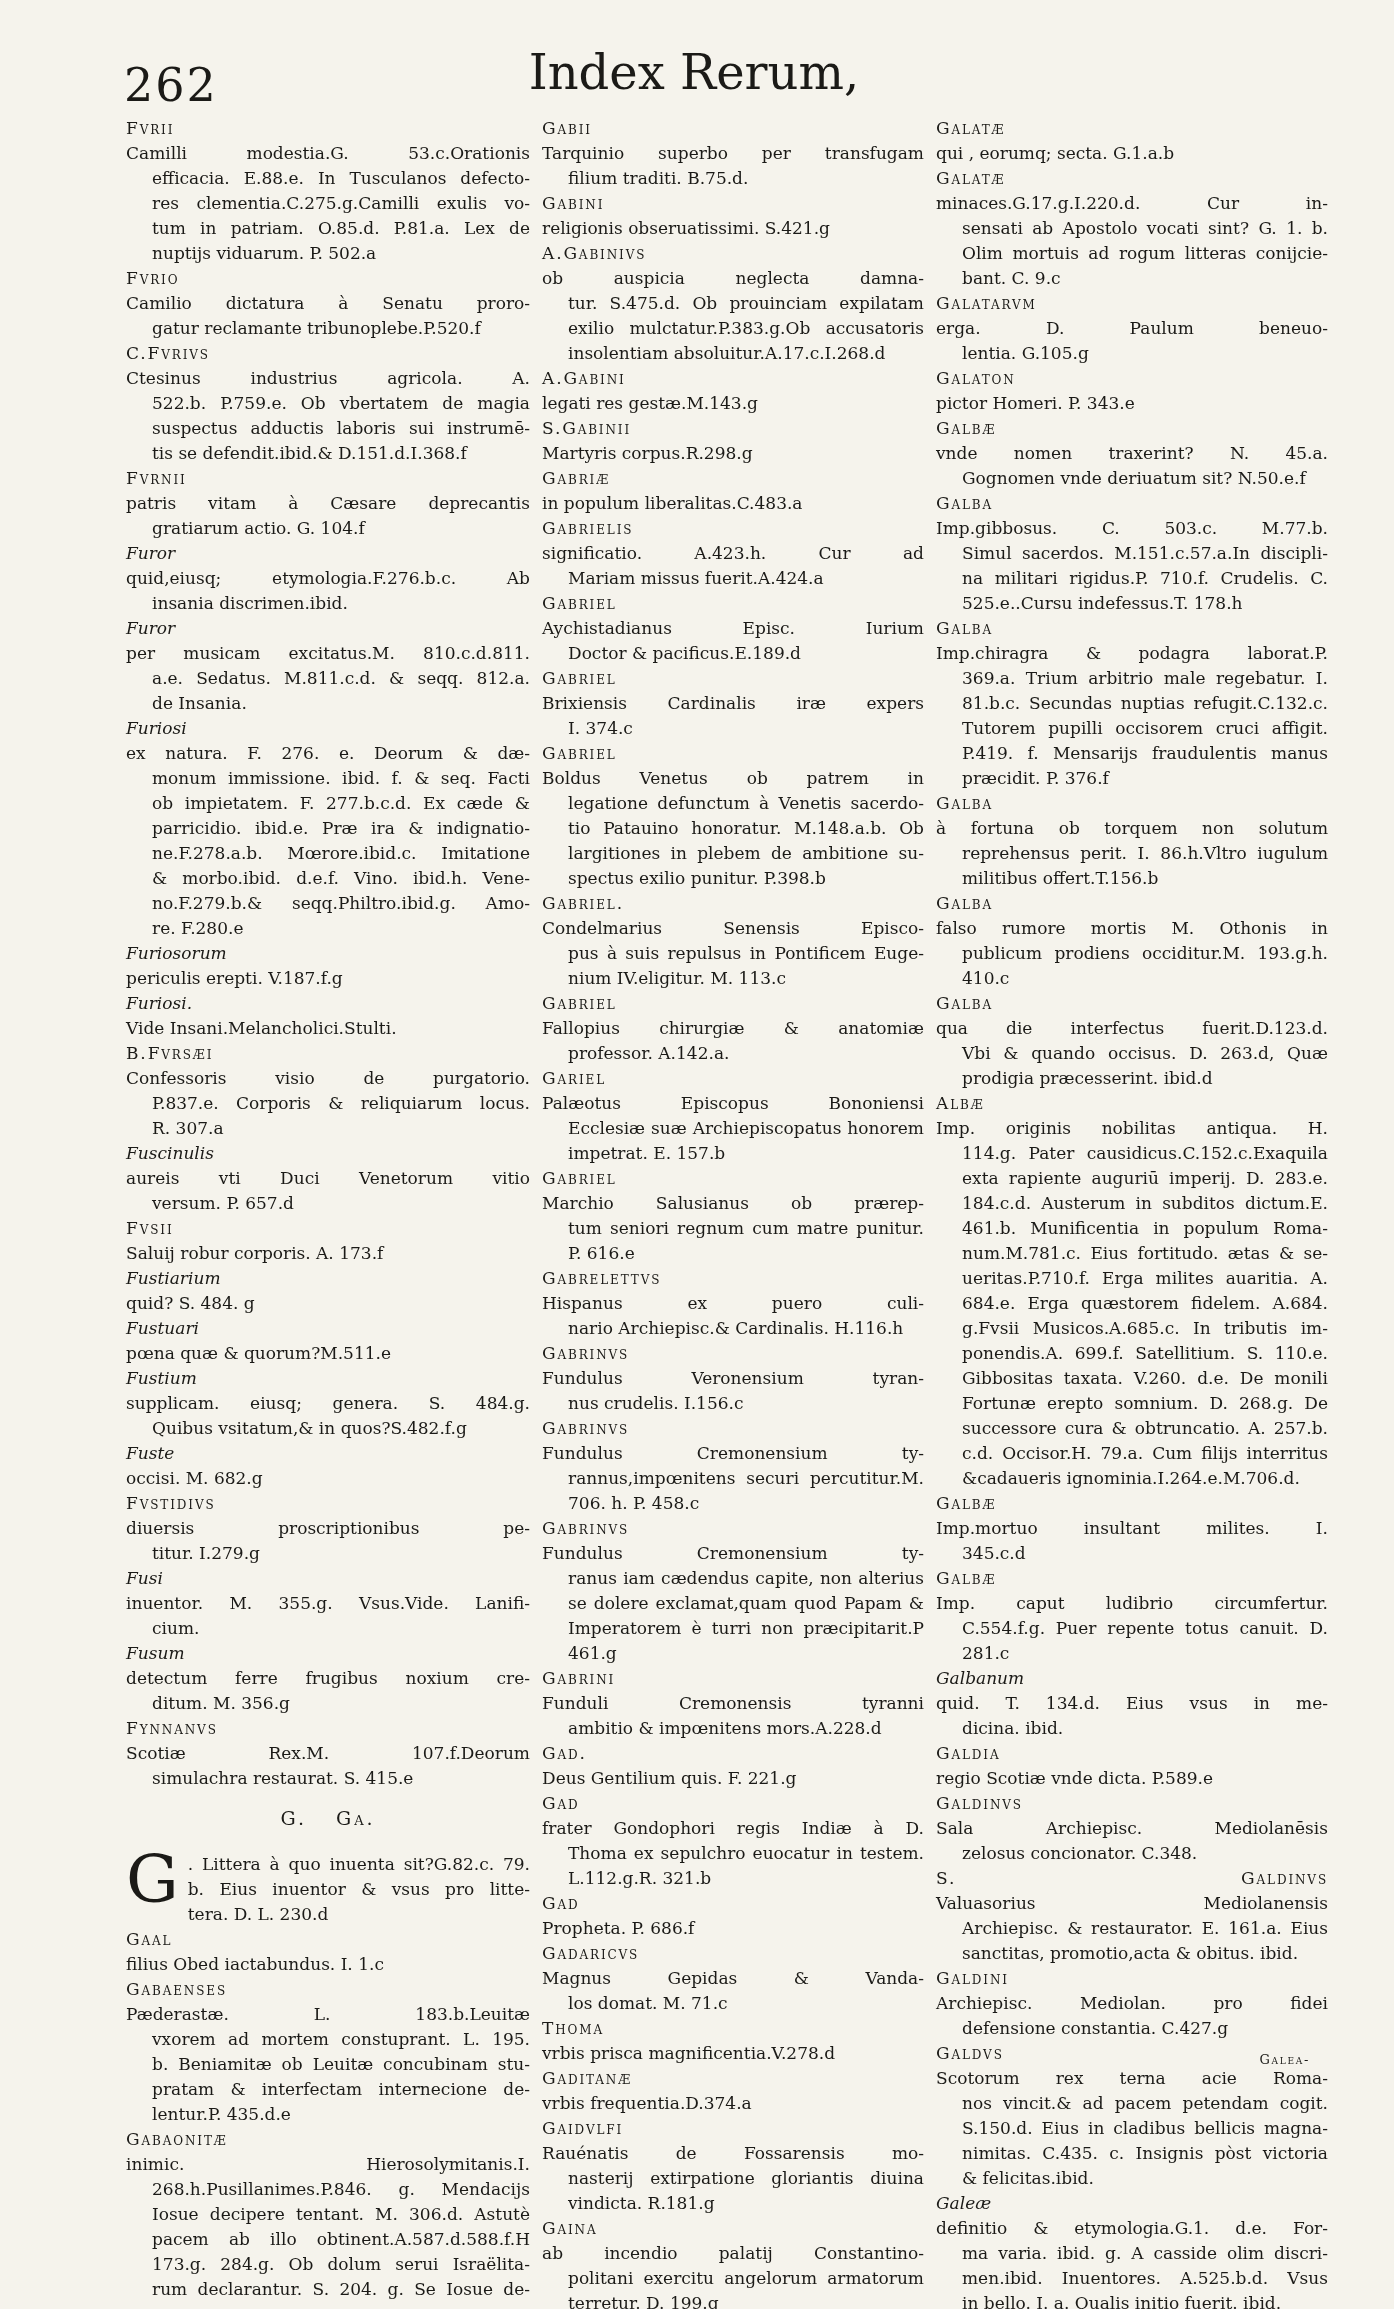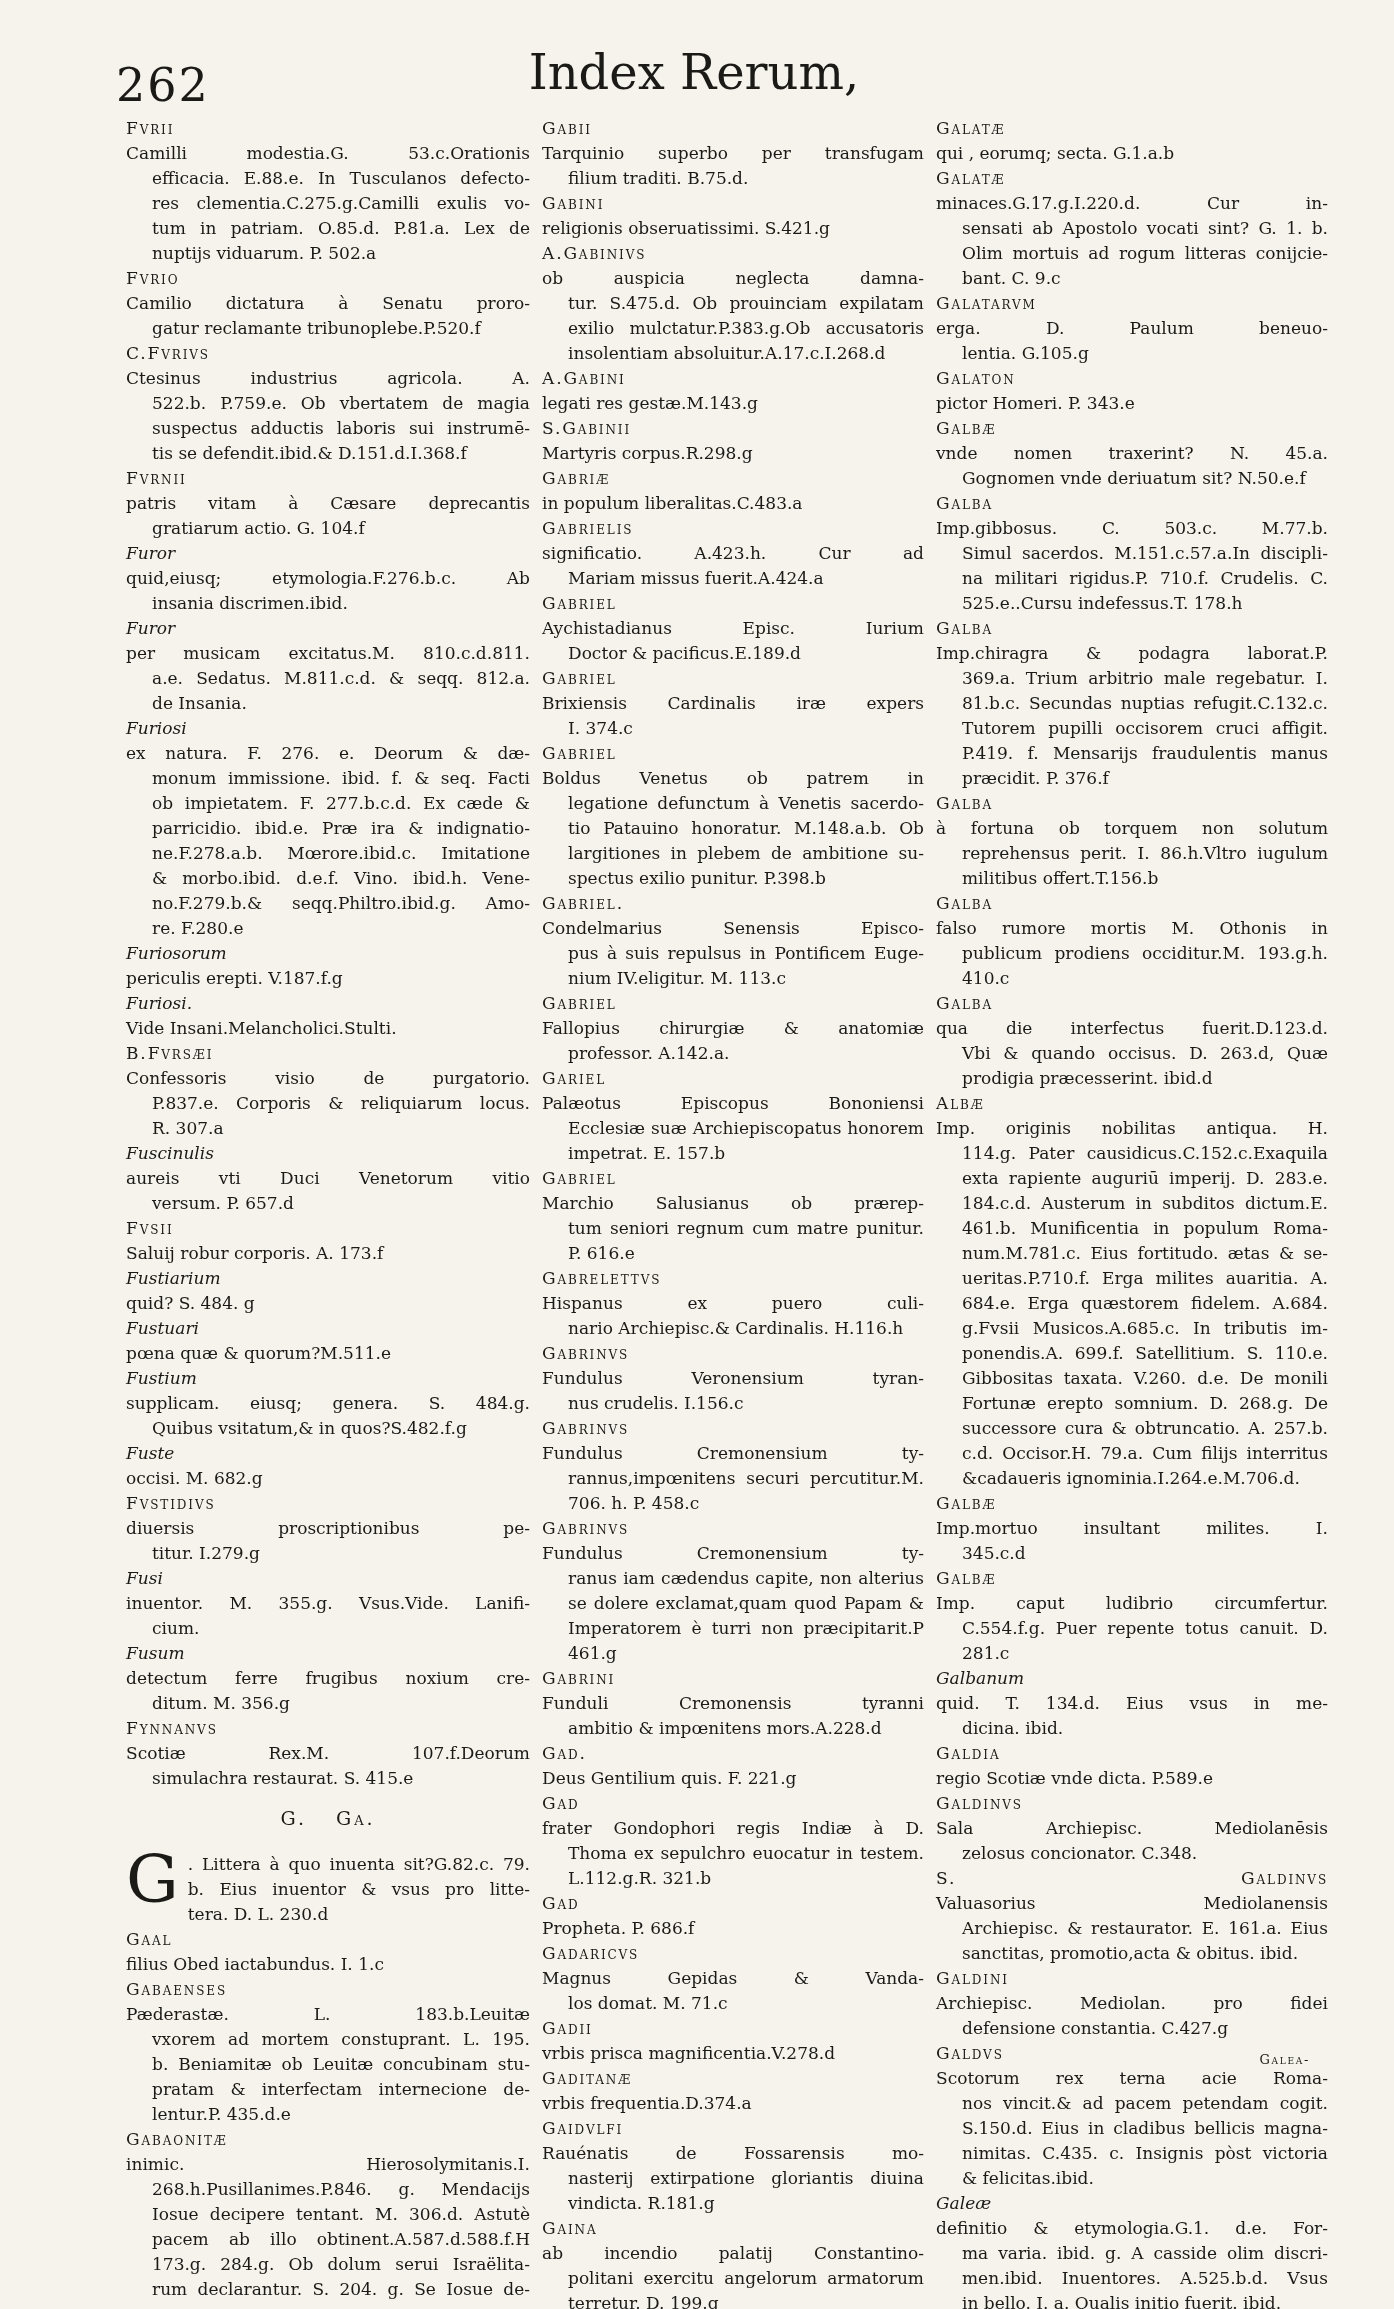--- a/index.html
+++ b/index.html
@@ -4,21 +4,21 @@
 <style>
   html,body { margin:0; padding:0; }
   body { background:#e9e7e0; }
   .page {
     position:relative; width:1394px; height:2309px; margin:0 auto;
     background:#f5f3ec; color:#1b1a17;
     font-family:"DejaVu Serif","Liberation Serif",serif;
     overflow:hidden;
   }
   .pagenum {
-    position:absolute; left:116px; top:58px;
+    position:absolute; left:124px; top:58px;
     font-size:46px; letter-spacing:2px;
   }
   .title {
     position:absolute; left:424px; top:44px; width:540px;
     text-align:center; font-size:48px;
   }
   .textblock {
     position:absolute; left:126px; top:116px;
     display:flex; gap:12px;
   }
@@ -262,21 +262,21 @@
           <div class="line cont">L.112.g.R. 321.b</div>
         </div>
         <div class="entry">
           <div class="line"><div class="hw">Gad</div> Propheta. P. 686.f</div>
         </div>
         <div class="entry">
           <div class="line fill"><div class="hw">Gadaricvs</div> Magnus Gepidas &amp; Vanda-</div>
           <div class="line cont">los domat. M. 71.c</div>
         </div>
         <div class="entry">
-          <div class="line"><div class="hw">Gadii</div> vrbis prisca magnificentia.V.278.d</div>
+          <div class="line"><div class="hw">Thoma</div> vrbis prisca magnificentia.V.278.d</div>
         </div>
         <div class="entry">
           <div class="line"><div class="hw">Gaditanæ</div> vrbis frequentia.D.374.a</div>
         </div>
         <div class="entry">
           <div class="line fill"><div class="hw">Gaidvlfi</div> Rauénatis de Fossarensis mo-</div>
           <div class="line cont fill">nasterij extirpatione gloriantis diuina</div>
           <div class="line cont">vindicta. R.181.g</div>
         </div>
         <div class="entry">

